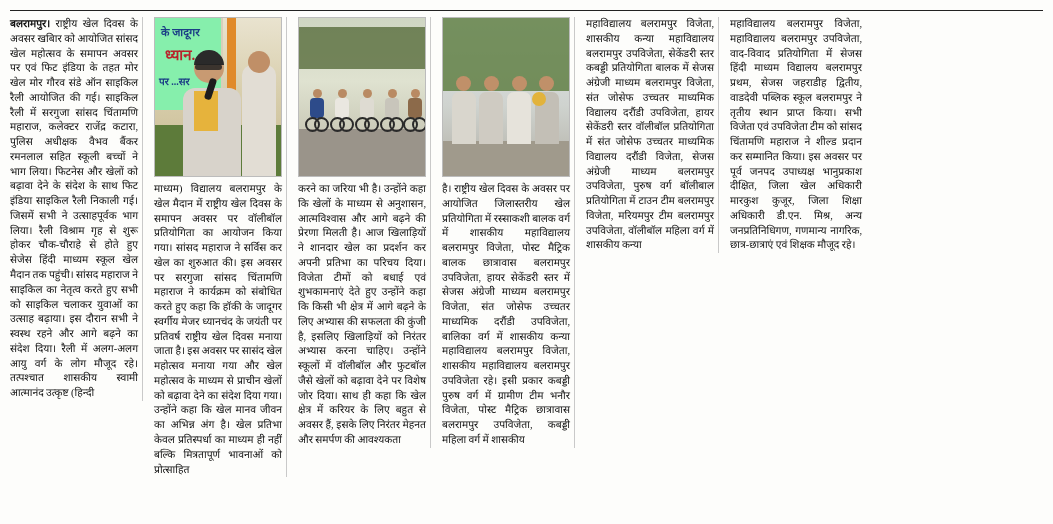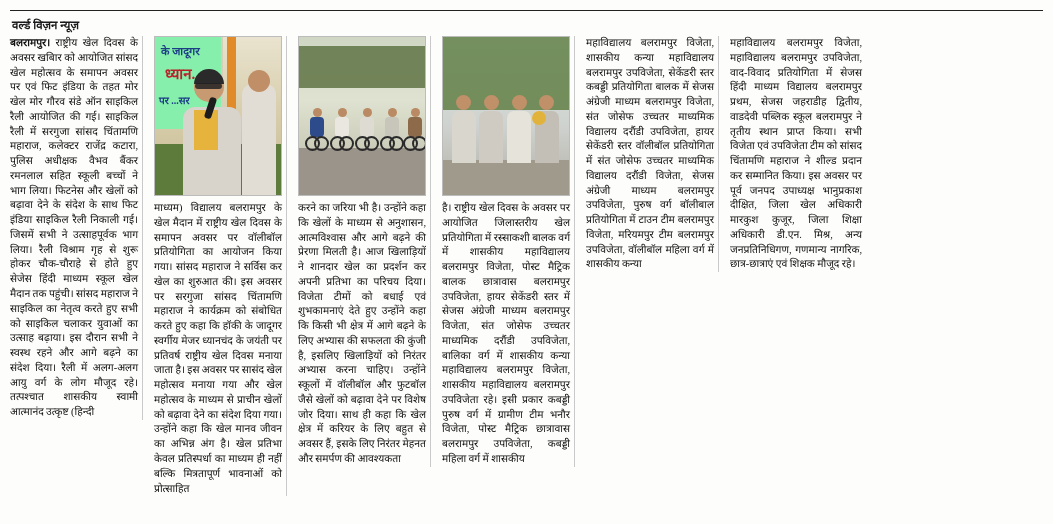--- a/index.html
+++ b/index.html
@@ -121,21 +121,20 @@
   .p3 .f .hd { width:15px; height:15px; border-radius:50%; background:#c09069; margin:0 auto; }
   .p3 .f .bd { width:24px; height:52px; border-radius:7px 7px 0 0; margin:1px auto 0; }
   .p3 .ball { position:absolute; right:18%; bottom:44%; width:14px; height:14px; border-radius:50%; background:#e2b33c; }
 </style>
 </head>
 <body>
 
 <div class="page">
 
   <hr class="rule">
-  <div class="byline">वर्ल्ड विज़न न्यूज़</div>
 
   <div class="body-grid">
 
     <div class="col">
       <div class="coltext">
         <b>बलरामपुर।</b><span> राष्ट्रीय खेल दिवस के अवसर खबिार को आयोजित सांसद खेल महोत्सव के समापन अवसर पर एवं फिट इंडिया के तहत मोर खेल मोर गौरव संडे ऑन साइकिल रैली आयोजित की गई। साइकिल रैली में सरगुजा सांसद चिंतामणि महाराज, कलेक्टर राजेंद्र कटारा, पुलिस अधीक्षक वैभव बैंकर रमनलाल सहित स्कूली बच्चों ने भाग लिया। फिटनेस और खेलों को बढ़ावा देने के संदेश के साथ फिट इंडिया साइकिल रैली निकाली गई। जिसमें सभी ने उत्साहपूर्वक भाग लिया। रैली विश्राम गृह से शुरू होकर चौक-चौराहे से होते हुए सेजेस हिंदी माध्यम स्कूल खेल मैदान तक पहुंची। सांसद महाराज ने साइकिल का नेतृत्व करते हुए सभी को साइकिल चलाकर युवाओं का उत्साह बढ़ाया। इस दौरान सभी ने स्वस्थ रहने और आगे बढ़ने का संदेश दिया। रैली में अलग-अलग आयु वर्ग के लोग मौजूद रहे। तत्पश्चात शासकीय स्वामी आत्मानंद उत्कृष्ट (हिन्दी</span>
       </div>
       <div class="colrule"></div>
     </div>
 

